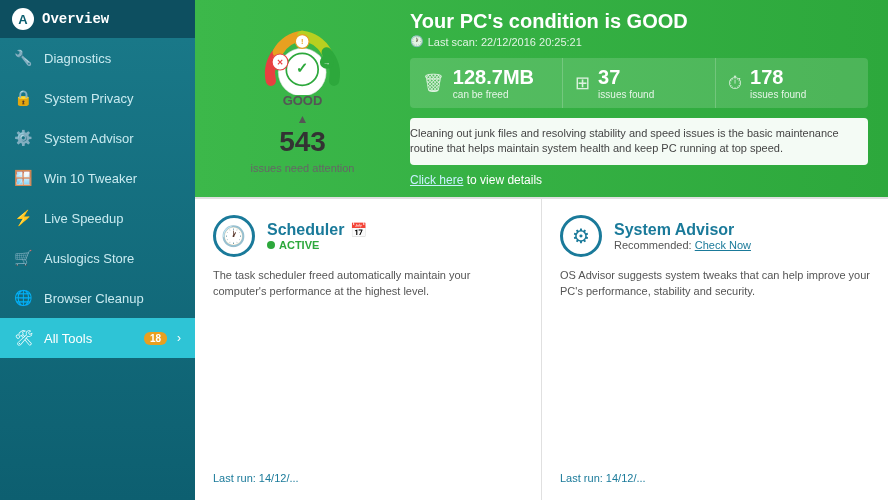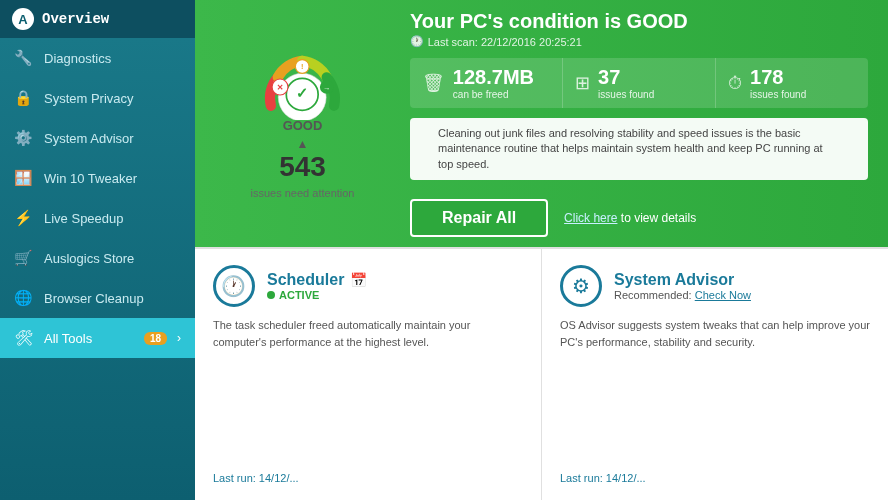--- a/index.html
+++ b/index.html
@@ -172,25 +172,25 @@
     .stat-label {
       font-size: 10px;
       color: rgba(255,255,255,0.85);
     }
     .stat-text { display: flex; flex-direction: column; }
 
     
     .desc-row {
       background: rgba(255,255,255,0.95);
       border-radius: 4px;
-      padding: 8px 28px;
+      padding: 8px 0;
       font-size: 11px;
       color: #444;
       line-height: 1.4;
-      margin-bottom: 19px;
+      margin-bottom: 8px;
     }
     .action-row {
       display: flex;
       align-items: center;
       gap: 16px;
     }
     .repair-btn {
       background: #2da83c;
       border: 2px solid #fff;
       color: #fff;
@@ -420,21 +420,20 @@
     <div class="stat-text">
       <span class="stat-value">178</span>
       <span class="stat-label">issues found</span>
     </div>
   </div>
         </div>
 
       <div class="desc-row">Cleaning out junk files and resolving stability and speed issues is the basic maintenance routine that helps maintain system health and keep PC running at top speed.</div>
 
       <div class="action-row">
-        <button class="repair-btn">Repair All</button>
         <div class="view-details">
           <a>Click here</a>
           <span> to view details</span>
         </div>
       </div>
     </div>
   </div>
 
   <div class="cards-row" id="cards-row">
       <div class="card">

